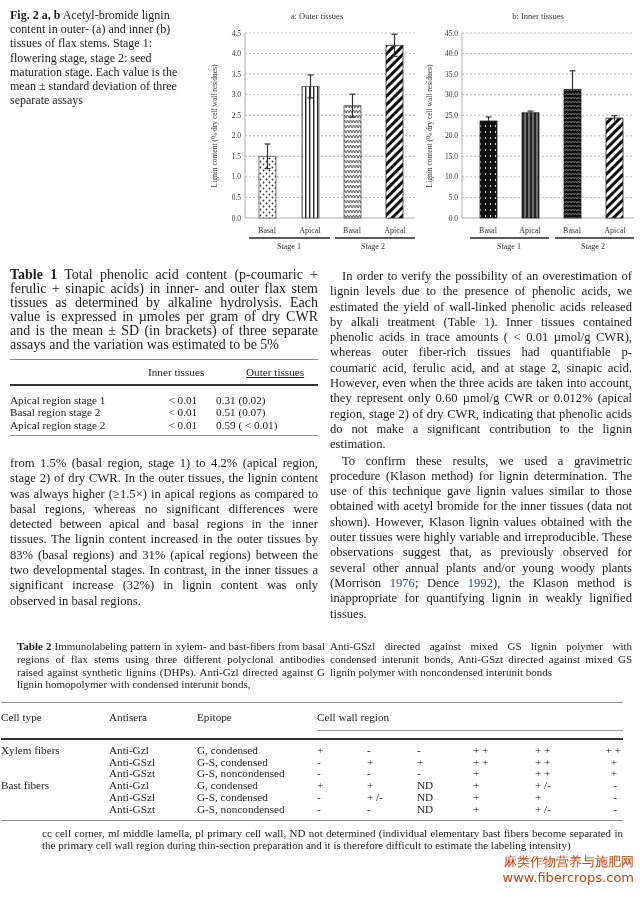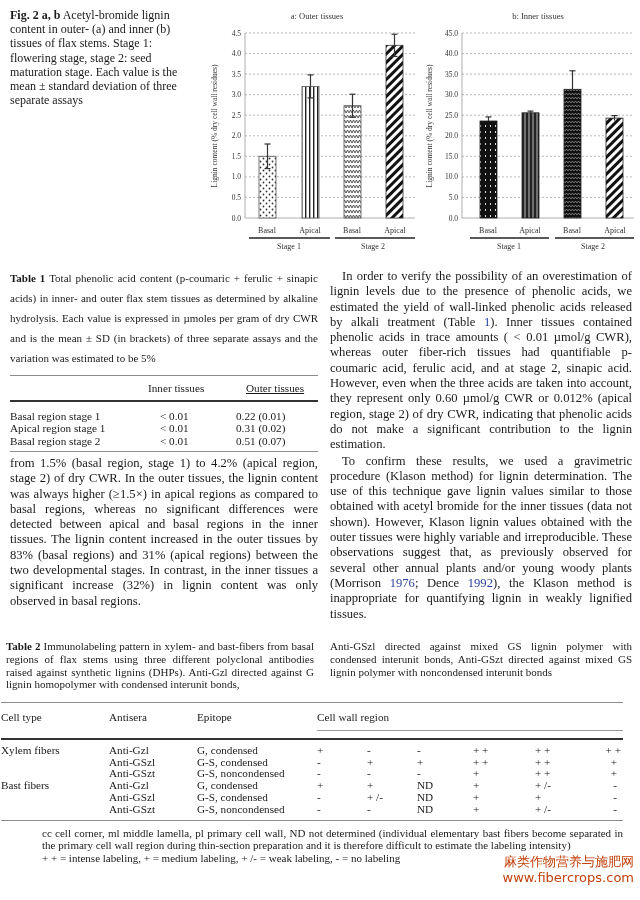--- a/index.html
+++ b/index.html
@@ -1,19 +1,19 @@
 <!DOCTYPE html>
 <html><head>
 <meta charset="utf-8">
 <style>
   html, body { margin: 0; padding: 0; background: #ffffff; }
   body { width: 640px; height: 900px; position: relative; overflow: hidden;
          font-family: "Liberation Serif", "DejaVu Serif", serif; color: #1a1a1a; }
   .abs { position: absolute; }
-  .caption { font-size: 11px; line-height: 20px; }
+  .caption { font-size: 14px; line-height: 14px; }
   .caption b { font-weight: bold; }
   .body-text { font-size: 12.6px; line-height: 15.3px; text-align: justify; }
   .body-text p { margin: 0; }
   .indent { text-indent: 12px; }
   .ref { color: #2a3f9a; }
   .fig-cap { left: 10px; top: 8px; width: 190px; font-size: 12px; line-height: 14.2px; }
   
   .chart { position: absolute; }
   .chart svg { display: block; }
   
@@ -206,50 +206,50 @@
         <tr style="height:24px;">
       <th style="width:138px;"></th>
       <th style="width:98px;">Inner tissues</th>
       <th style="text-decoration:underline;">Outer tissues</th>
     </tr>
   </tbody>
     </table>
   <div class="rule-thick" style="margin-bottom:8px;"></div>
   <table>
     <tbody>
-        <tr>
-          <td style="width:150px;">Basal region stage 1</td>
-          <td>&lt; 0.01</td>
-          <td style="width:82px;">0.22 (0.01)</td>
-        </tr>
     <tr>
           <td>Apical region stage 1</td>
           <td>&lt; 0.01</td>
           <td>0.31 (0.02)</td>
         </tr>
     <tr>
           <td>Basal region stage 2</td>
           <td>&lt; 0.01</td>
           <td>0.51 (0.07)</td>
         </tr>
+    <tr>
+          <td>Apical region stage 2</td>
+          <td>&lt; 0.01</td>
+          <td>0.59 ( &lt; 0.01)</td>
+        </tr>
   </tbody>
     </table>
   <div class="rule-thin" style="margin-top:4px;"></div>
 </div>
 
 <div class="abs body-text" style="left:10px; top:456px; width:308px;">
   <p>from 1.5% (basal region, stage 1) to 4.2% (apical region, stage 2) of dry CWR. In the outer tissues, the lignin content was always higher (≥1.5×) in apical regions as compared to basal regions, whereas no significant differences were detected between apical and basal regions in the inner tissues. The lignin content increased in the outer tissues by 83% (basal regions) and 31% (apical regions) between the two developmental stages. In contrast, in the inner tissues a significant increase (32%) in lignin content was only observed in basal regions.</p>
 </div>
 
 <div class="abs body-text" style="left:330px; top:269px; width:302px;">
   <p class="indent"><span>In order to verify the possibility of an overestimation of lignin levels due to the presence of phenolic acids, we estimated the yield of wall-linked phenolic acids released by alkali treatment (Table </span><span class="ref">1</span><span>). Inner tissues contained phenolic acids in trace amounts ( &lt; 0.01 µmol/g CWR), whereas outer fiber-rich tissues had quantifiable p-coumaric acid, ferulic acid, and at stage 2, sinapic acid. However, even when the three acids are taken into account, they represent only 0.60 µmol/g CWR or 0.012% (apical region, stage 2) of dry CWR, indicating that phenolic acids do not make a significant contribution to the lignin estimation.</span></p>
   <p class="indent" style="margin-top:1px;"><span>To confirm these results, we used a gravimetric procedure (Klason method) for lignin determination. The use of this technique gave lignin values similar to those obtained with acetyl bromide for the inner tissues (data not shown). However, Klason lignin values obtained with the outer tissues were highly variable and irreproducible. These observations suggest that, as previously observed for several other annual plants and/or young woody plants (Morrison </span><span class="ref">1976</span><span>; Dence </span><span class="ref">1992</span><span>), the Klason method is inappropriate for quantifying lignin in weakly lignified tissues.</span></p>
 </div>
 
-<div class="abs caption" style="left:6px; top:640px; width:308px; text-align:justify; font-size:11px; line-height:12.8px;">
+<div class="abs caption" style="left:17px; top:640px; width:308px; text-align:justify; font-size:11px; line-height:12.8px;">
   <b>Table 2</b>
   <span>Immunolabeling pattern in xylem- and bast-fibers from basal regions of flax stems using three different polyclonal antibodies raised against synthetic lignins (DHPs). Anti-Gzl directed against G lignin homopolymer with condensed interunit bonds,</span>
 </div>
 <div class="abs caption" style="left:330px; top:640px; width:302px; text-align:justify; font-size:11px; line-height:12.8px;">
   <span>Anti-GSzl directed against mixed GS lignin polymer with condensed interunit bonds, Anti-GSzt directed against mixed GS lignin polymer with noncondensed interunit bonds</span>
 </div>
 
 <div class="abs t2" style="top:702px;">
   <div class="rule-thin"></div>
   <table style="margin-top:9px;">
@@ -330,20 +330,19 @@
       <td>ND</td>
       <td>+</td>
       <td>+ /-</td>
       <td style="text-align:right; padding-right:6px;">-</td>
     </tr>
   </tbody>
     </table>
   <div class="rule-thin" style="margin-top:4px;"></div>
   <div class="foot" style="margin-top:6px; text-align:justify;margin-left:41px;">
     <div style="font-style:normal;">cc cell corner, ml middle lamella, pl primary cell wall, ND not determined (individual elementary bast fibers become separated in the primary cell wall region during thin-section preparation and it is therefore difficult to estimate the labeling intensity)</div>
-    <div>+ + = intense labeling, + = medium labeling, + /- = weak labeling, - = no labeling</div>
   </div>
 </div>
 
 <div class="abs watermark">
   <div>麻类作物营养与施肥网</div>
   <div>www.fibercrops.com</div>
 </div>
 
 </body></html>

